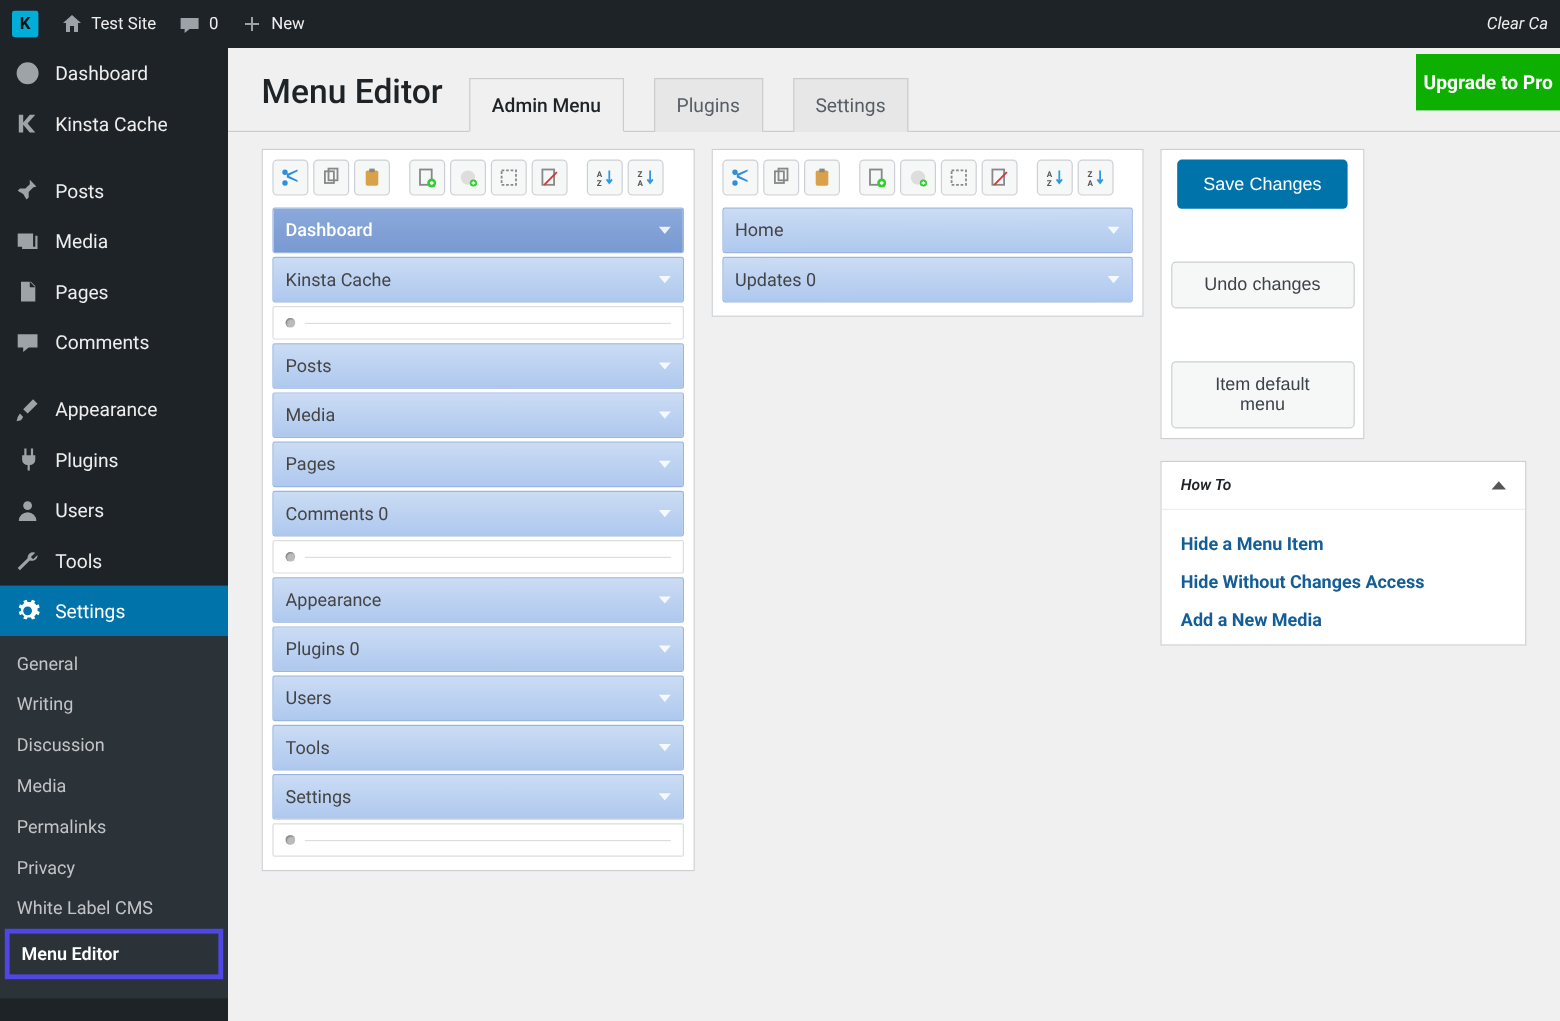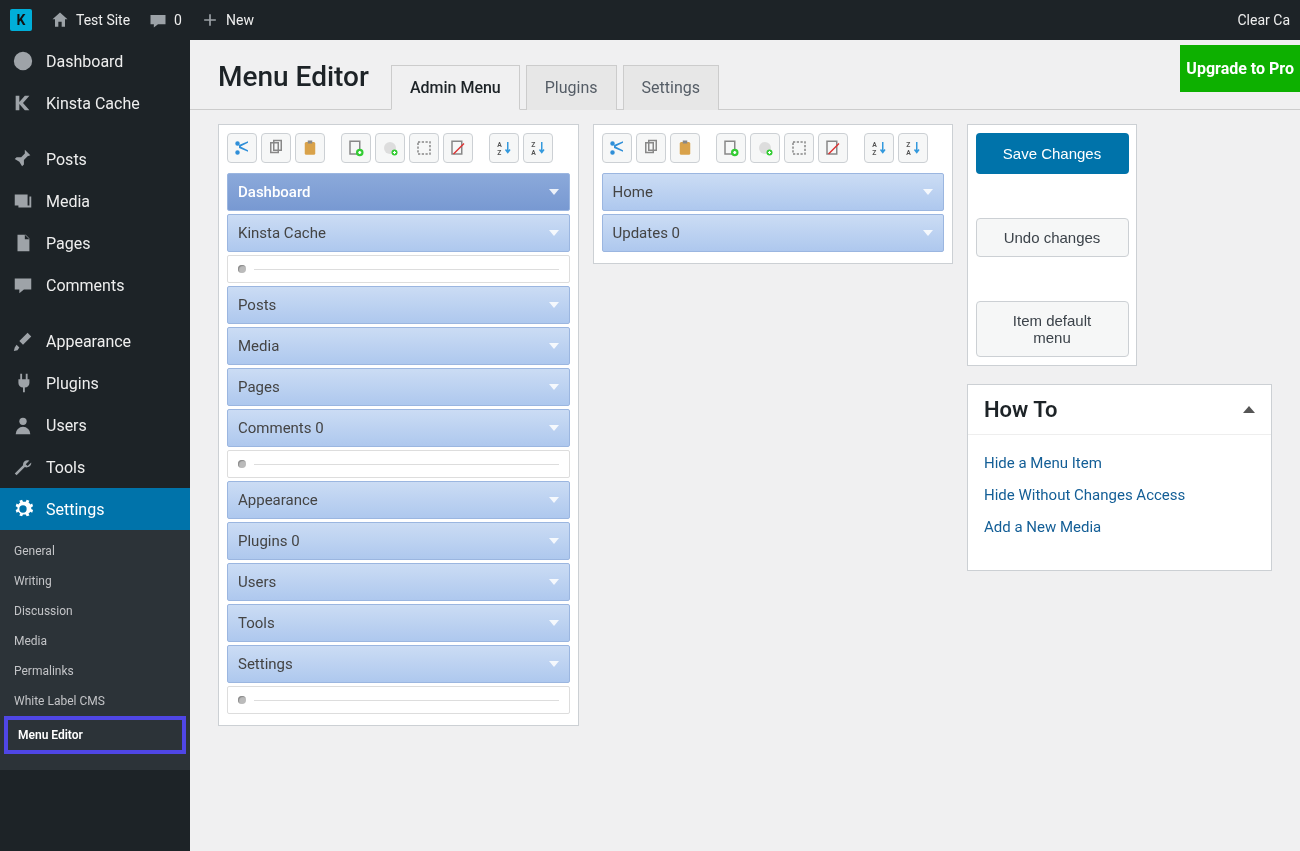--- a/index.html
+++ b/index.html
@@ -3,42 +3,42 @@
 <meta charset="utf-8">
 <style>
 * { margin: 0; padding: 0; box-sizing: border-box; }
 body { font-family: -apple-system, BlinkMacSystemFont, "Segoe UI", Roboto, sans-serif; font-size: 14px; background: #f0f0f1; color: #3c434a; width: 1300px; height: 851px; overflow: hidden; position: relative; }
 
 
 .admin-bar { height: 40px; background: #1d2327; color: #c3c4c7; display: flex; align-items: center; padding: 0 10px; font-size: 14px; }
 .admin-bar-left { display: flex; align-items: center; gap: 18px; }
 .admin-bar-item { display: flex; align-items: center; gap: 6px; cursor: pointer; color: #eee; }
 .admin-bar-item svg { width: 20px; height: 20px; fill: #9ca2a7; }
-.admin-bar-right { margin-left: auto; display: flex; align-items: center; gap: 18px; }
+.admin-bar-right { margin-left: auto; display: flex; align-items: center; gap: 18px; font-style: italic; }
 .k-logo { background:#00aed8; color:#111; width:22px; height:22px; display:flex; align-items:center; justify-content:center; font-weight:bold; border-radius:2px; font-size:14px;}
 
 
 .sidebar { position: absolute; top: 40px; left: 0; width: 190px; bottom: 0; background: #1d2327; color: #c3c4c7; }
 .sidebar-item { display: flex; align-items: center; gap: 12px; padding: 10px 12px; cursor: pointer; color: #eee; font-size: 16px; }
 .sidebar-item svg { width: 22px; height: 22px; fill: #9ea3a8; }
 .sidebar-item.active { background: #0073aa; color: #fff; position: relative; }
 .sidebar-item.active svg { fill: #fff; }
 .sidebar-item.active::after { content:""; position:absolute; right:-10px; top:50%; transform:translateY(-50%); border:10px solid transparent; border-right-color:#f0f0f1; }
 .sidebar-sep { height: 14px; }
 .sidebar-sub { background: #2c3338; padding: 6px 0 12px; }
-.sidebar-sub-item { padding: 8px 14px; color: #c3c4c7; cursor: pointer; font-size: 12px; }
+.sidebar-sub-item { padding: 8px 14px; color: #c3c4c7; cursor: pointer; font-size: 15px; }
 .sidebar-sub-item.current { color: #fff; font-weight: 600; border: 4px solid #4f46e5; margin: 0 4px 4px 4px; padding: 8px 10px; }
 
 
 .main { position:absolute; top:40px; left:190px; right:0; bottom:0; overflow:auto; }
 .upgrade-btn { position:absolute; top:5px; right:0; background:#0db000; color:#fff; padding:14px 6px; font-weight:700; font-size:16px; cursor:pointer; }
 
 .header-row { display:flex; align-items:flex-end; padding: 20px 28px 0 28px; gap:10px; border-bottom:1px solid #ccc; }
 .page-title { font-size:28px; font-weight:500; color:#1d2327; margin-right:6px; padding-bottom:16px; }
-.tabs { display:flex; }
+.tabs { display:flex;gap:19px; }
 .tab { padding:12px 18px; background:#e7e7e7; border:1px solid #ccc; border-bottom:none; color:#555d66; margin-left:6px; cursor:pointer; font-size:16px; position:relative; top:1px; }
 .tab.active { background:#f0f0f1; color:#1d2327; font-weight:500; border-bottom:1px solid #f0f0f1; }
 
 .content-area { padding: 14px 28px; display:flex; gap:14px; align-items:flex-start; }
 
 .panel { background:#fff; border:1px solid #ccd0d4; padding:8px; }
 .panel.left { width: 370px; }
 .panel.mid { width: 370px; }
 .panel.right { width: 170px; display:flex; flex-direction:column; gap:12px; align-items:center; }
 
@@ -47,26 +47,26 @@
 .tb-btn svg { width:18px; height:18px; }
 .tb-gap { width:8px; }
 
 .menu-item { background: linear-gradient(#cbdcf4,#aec8ee); border:1px solid #9bb6e0; border-radius:2px; padding: 9px 10px; margin-bottom:3px; display:flex; align-items:center; justify-content:space-between; cursor:pointer; color:#444; font-size:15px; }
 .menu-item .tri { width:0; height:0; border-left:5px solid transparent; border-right:5px solid transparent; border-top:6px solid #fff; opacity:.85; }
 .menu-item.selected { background: linear-gradient(#8ba9da,#7899d2); color:#fff; font-weight:500; }
 .menu-sep { background:#fff; border:1px solid #ddd; border-radius:2px; padding:9px 10px; margin-bottom:3px; display:flex; align-items:center; }
 .menu-sep .dot { width:8px; height:8px; border-radius:50%; background:#bbb; box-shadow:inset 1px 1px 1px #888; }
 .menu-sep .line { flex:1; height:1px; background:#ddd; margin-left:8px; }
 
-.btn-primary { background:#0073aa; color:#fff; border:none; border-radius:4px; padding:12px 20px; font-size:15px; cursor:pointer; width:153px; }
+.btn-primary { background:#0073aa; color:#fff; border:none; border-radius:4px; padding:12px 20px; font-size:15px; cursor:pointer; width:142px; }
 .btn-secondary { background:#f6f7f7; color:#3c434a; border:1px solid #ccd0d4; border-radius:4px; padding:10px 16px; font-size:15px; cursor:pointer; width:153px;margin-top:32px; }
 
 .howto-box { background:#fff; border:1px solid #ccd0d4; width: 305px; }
-.howto-head { padding:12px 16px; font-size:22px; font-weight:600; color:#1d2327; border-bottom:1px solid #eee; display:flex; justify-content:space-between; align-items:center; }
-.howto-body { padding: 12px 16px 27px; }
+.howto-head { padding:12px 16px; font-size:13px; font-weight:600; color:#1d2327; border-bottom:1px solid #eee; display:flex; justify-content:space-between; align-items:center;font-style:italic; }
+.howto-body { padding: 12px 16px 4px; font-weight: bold; }
 .howto-body a { display:block; color:#135e96; text-decoration:none; font-size:15px; padding:7px 0; cursor:pointer; }
 .tri-up { width:0; height:0; border-left:6px solid transparent; border-right:6px solid transparent; border-bottom:7px solid #555; }
 
 .right-col { display:flex; flex-direction:column; gap:18px; }
 </style>
 </head>
 <body>
 
 <div class="admin-bar">
   <div class="admin-bar-left">
@@ -174,20 +174,21 @@
         </svg>
         <span>Settings</span>
       </div>
     </div>
   <div class="sidebar-sub" id="side-sub">
       <div class="sidebar-sub-item">General</div>
       <div class="sidebar-sub-item">Writing</div>
       <div class="sidebar-sub-item">Discussion</div>
       <div class="sidebar-sub-item">Media</div>
       <div class="sidebar-sub-item">Permalinks</div>
+      <div class="sidebar-sub-item">Privacy</div>
       <div class="sidebar-sub-item">White Label CMS</div>
       <div class="sidebar-sub-item current">Menu Editor</div>
     </div>
 </div>
 
 <div class="main">
   <div class="upgrade-btn">Upgrade to Pro</div>
 
   <div class="header-row">
     <div class="page-title">Menu Editor</div>

